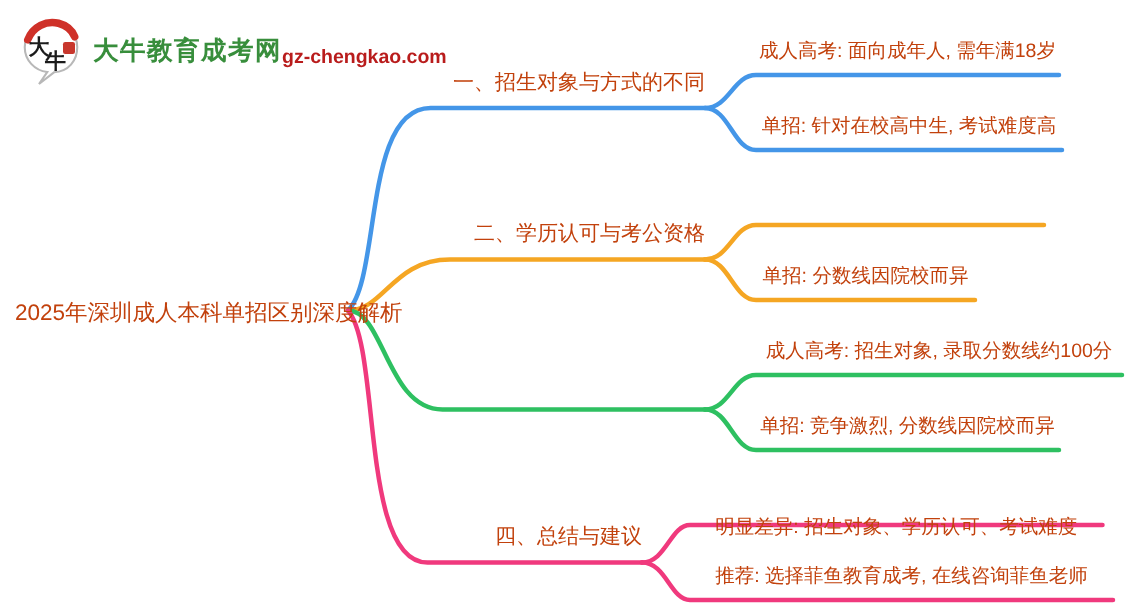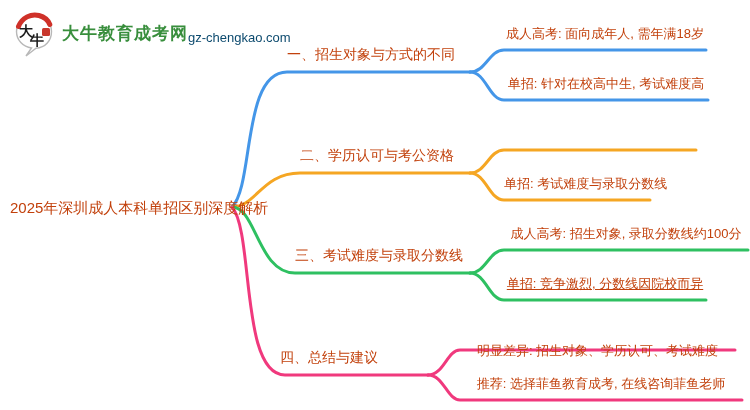--- a/index.html
+++ b/index.html
@@ -3,28 +3,28 @@
 <meta charset="utf-8">
 <style>
   html,body{margin:0;padding:0;background:#ffffff;}
   .canvas{
     position:relative;width:750px;height:410px;background:#ffffff;overflow:hidden;
     font-family:"Liberation Sans","DejaVu Sans",sans-serif;
   }
   .lines{position:absolute;left:0;top:0;width:750px;height:410px;}
   .node{position:absolute;white-space:nowrap;color:#c2410c;}
   .root-label{font-size:15px;letter-spacing:0;}
-  .branch-label{font-size:14px;text-align:left;}
+  .branch-label{font-size:14px;text-align:right;}
   .leaf-label{font-size:13px;text-align:center;}
   
   .logo{position:absolute;left:13px;top:11px;display:flex;align-items:center;gap:7px;}
   .logo-icon{width:42px;height:48px;flex:0 0 auto;}
   .logo-text{display:flex;flex-direction:row;line-height:1.1;}
   .logo-name{font-size:17px;font-weight:bold;color:#388E3C;letter-spacing:1px;}
-  .logo-domain{font-size:13px;font-weight:normal;color:#0c4a6e;margin-top:6px;}
+  .logo-domain{font-size:13px;font-weight:bold;color:#b91c1c;margin-top:6px;}
 </style>
 </head>
 <body>
 
 <div class="canvas">
 
   <svg class="lines" viewBox="0 0 750 410">
     <g fill="none" stroke-width="3" stroke-linecap="round" stroke-linejoin="round">
 
       <path d="M 232 207 C 254 186 242 72 287 72 L 470 72" stroke="#4496E8"></path>
@@ -60,27 +60,26 @@
     <div class="logo-text">
       <span class="logo-name">大牛教育成考网</span>
       <span class="logo-domain">gz-chengkao.com</span>
     </div>
   </div>
 
   <div class="node root-label" style="left:10px;top:199px;">2025年深圳成人本科单招区别深度解析</div>
 
   <div class="node branch-label" style="left:287px;top:46px;width:183px;">一、招生对象与方式的不同</div>
   <div class="node branch-label" style="left:300px;top:147px;width:170px;font-family:Liberation Mono, monospace;">二、学历认可与考公资格</div>
-  <div class="node branch-label" style="left:295px;top:247px;width:175px;">三、考试难度与录取分数线</div>
   <div class="node branch-label" style="left:280px;top:349px;width:148px;">四、总结与建议</div>
 
   <div class="node leaf-label" style="left:504px;top:25px;width:202px;">成人高考: 面向成年人, 需年满18岁</div>
   <div class="node leaf-label" style="left:504px;top:75px;width:204px;">单招: 针对在校高中生, 考试难度高</div>
 
-  <div class="node leaf-label" style="left:504px;top:175px;width:146px;">单招: 考试难度与录取分数线</div>
+  <div class="node leaf-label" style="left:504px;top:175px;width:146px;">单招: 分数线因院校而异</div>
 
   <div class="node leaf-label" style="left:504px;top:225px;width:244px;">成人高考: 招生对象, 录取分数线约100分</div>
-  <div class="node leaf-label" style="left:504px;top:275px;width:202px;text-decoration:underline;">单招: 竞争激烈, 分数线因院校而异</div>
+  <div class="node leaf-label" style="left:504px;top:275px;width:202px;">单招: 竞争激烈, 分数线因院校而异</div>
 
   <div class="node leaf-label" style="left:460px;top:342px;width:275px;text-align:center;">明显差异: 招生对象、学历认可、考试难度</div>
   <div class="node leaf-label" style="left:460px;top:375px;width:282px;">推荐: 选择菲鱼教育成考, 在线咨询菲鱼老师</div>
 
 </div>
 
 </body></html>

